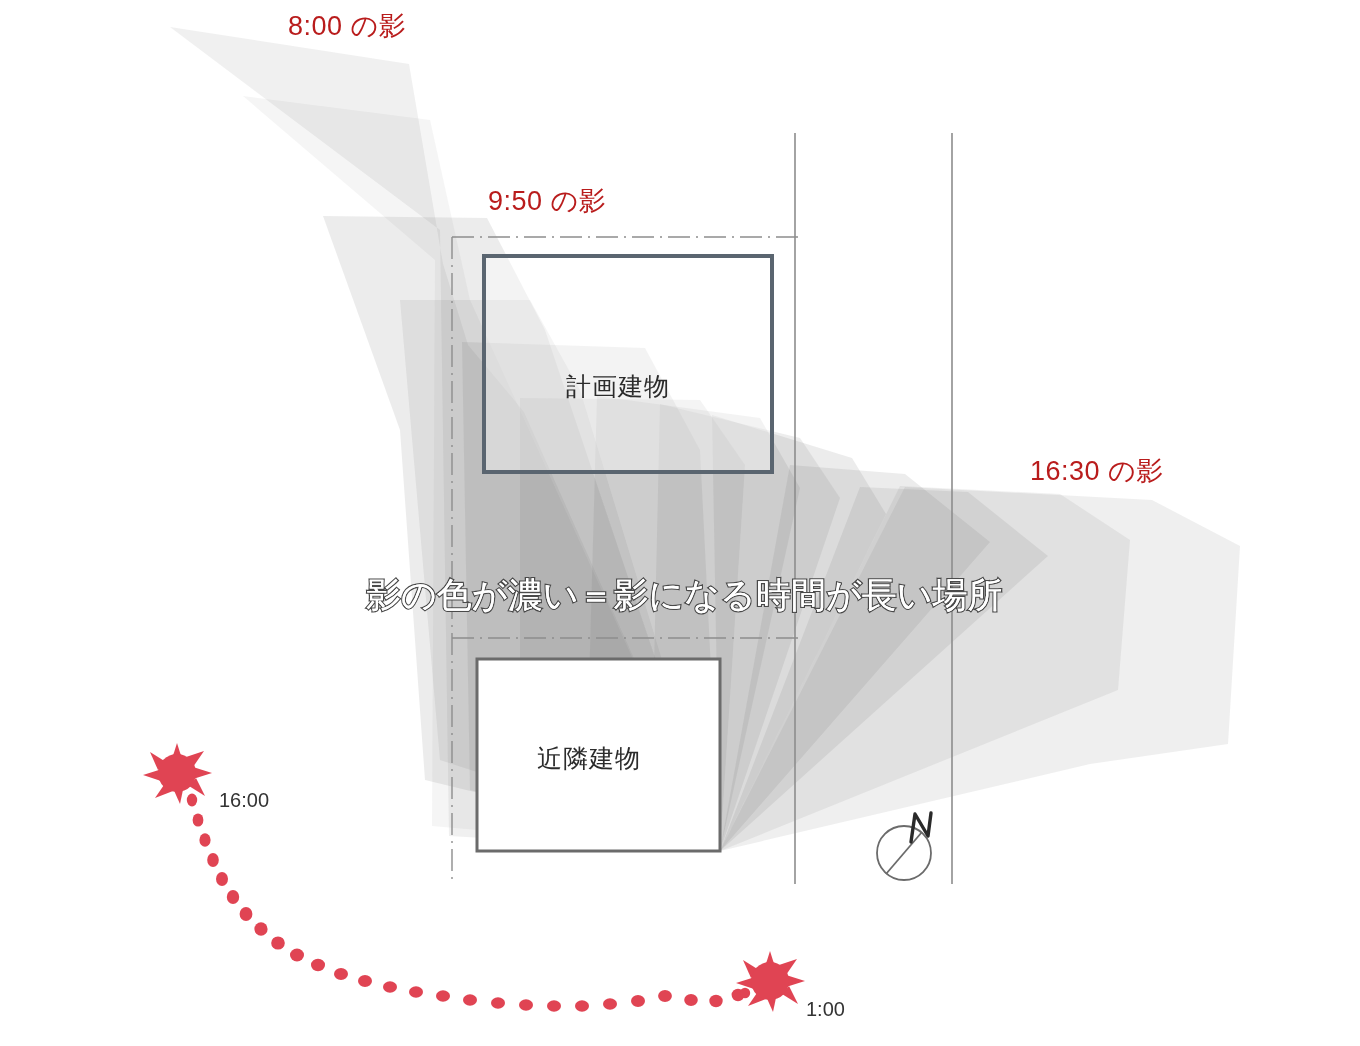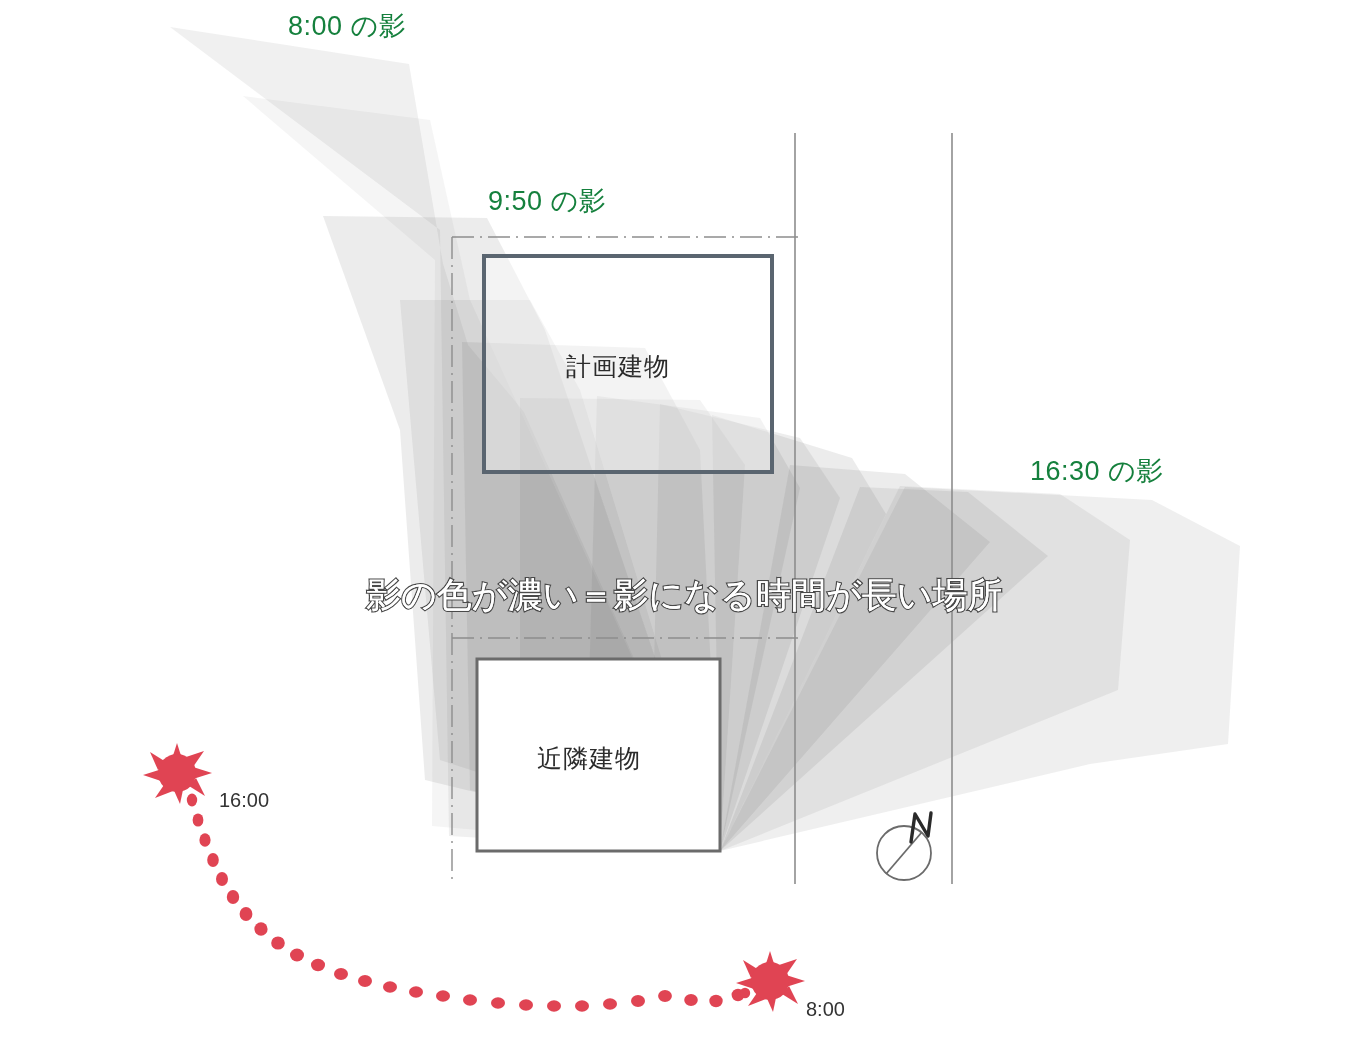--- a/index.html
+++ b/index.html
@@ -17,21 +17,21 @@
   }
   #scene {
     position: absolute;
     left: 0;
     top: 0;
     width: 1360px;
     height: 1046px;
   }
   .lbl {
     position: absolute;
-    color: #15803d;
+    color: #b91c1c;
     white-space: nowrap;
     font-weight: 400;
   }
   .lbl-shadow-time { font-size: 27px; letter-spacing: 0.5px; }
   .lbl-bldg { font-size: 25px; color: #2c2c2c; letter-spacing: 1px; }
   .lbl-sun-time { font-size: 20px; color: #333333; }
   .lbl-note {
     position: absolute;
     font-size: 35px;
     white-space: nowrap;
@@ -159,24 +159,24 @@
       <path d="M 911 842 L 915 814 L 928 836 L 931 813" fill="none" stroke="#2a2a2a" stroke-width="3.4" stroke-linecap="round" stroke-linejoin="round"></path>
     </g>
   </svg>
 
   <div class="lbl lbl-shadow-time" style="left:288px; top:8px;">8:00 の影</div>
 
   <div class="lbl lbl-shadow-time" style="left:488px; top:183px;">9:50 の影</div>
 
   <div class="lbl lbl-shadow-time" style="left:1030px; top:453px;">16:30 の影</div>
 
-  <div class="lbl lbl-bldg" style="left:566px; top:350px;">計画建物</div>
+  <div class="lbl lbl-bldg" style="left:566px; top:370px;">計画建物</div>
 
   <div class="lbl lbl-bldg" style="left:537px; top:742px;text-align:center;">近隣建物</div>
 
   <div class="lbl-note" style="left:366px; top:572px;">影の色が濃い＝影になる時間が長い場所</div>
   <div class="lbl-note-fill" style="left:366px; top:572px;">影の色が濃い＝影になる時間が長い場所</div>
 
   <div class="lbl lbl-sun-time" style="left:219px; top:789px;">16:00</div>
 
-  <div class="lbl lbl-sun-time" style="left:806px; top:998px;">8:00</div>
+  <div class="lbl lbl-sun-time" style="left:806px; top:998px;">1:00</div>
 
 </div>
 
 </body></html>

